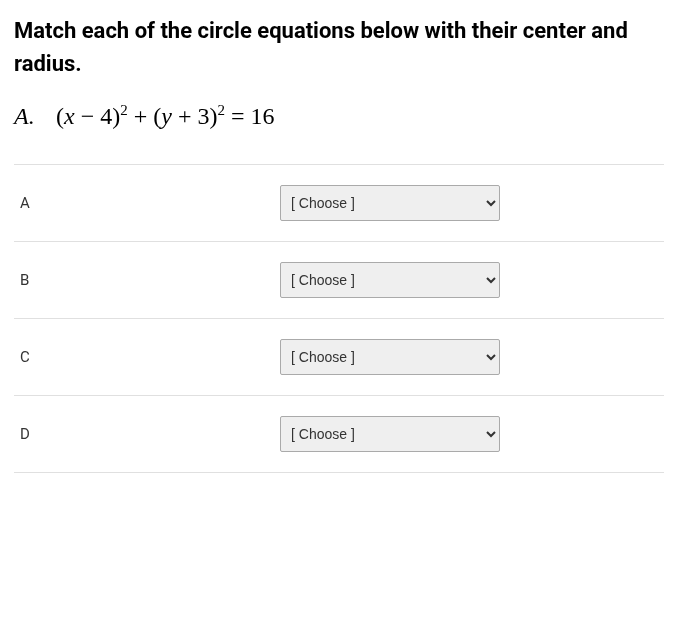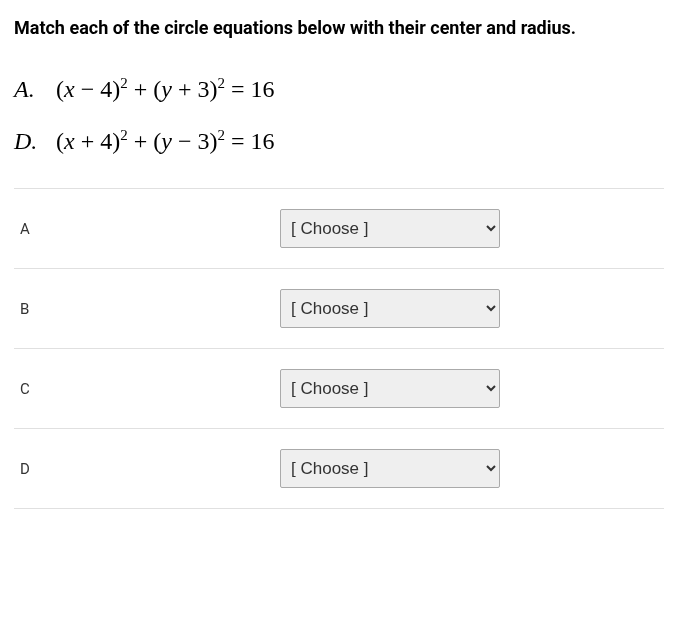--- a/index.html
+++ b/index.html
@@ -8,24 +8,24 @@
       box-sizing: border-box;
     }
     body {
       font-family: -apple-system, BlinkMacSystemFont, "Segoe UI", Roboto, Helvetica, Arial, sans-serif;
       background: #fff;
       padding: 14px;
       width: 681px;
       color: #000;
     }
     .question-title {
-      font-size: 18px;
+      font-size: 22px;
       font-weight: 700;
       line-height: 1.5;
-      margin-bottom: 32px;
+      margin-bottom: 20px;
       color: #000;
     }
     .equations {
       margin-bottom: 30px;
     }
     .equation {
       font-family: "Times New Roman", Times, serif;
       font-size: 24px;
       font-style: italic;
       margin-bottom: 18px;
@@ -67,45 +67,41 @@
       font-size: 15px;
       color: #333;
       width: 260px;
     }
     .match-select {
       width: 220px;
     }
     select {
       width: 100%;
       padding: 8px 6px;
-      font-size: 17px;
+      font-size: 14px;
       background: #efefef;
       border: 1px solid #aaa;
       border-radius: 2px;
       color: #333;
     }
   </style>
 </head>
 <body>
 
 <div class="question-title">Match each of the circle equations below with their center and radius.</div>
 
 <div class="equations">
 
   <div class="equation">
     <span class="label">A.</span>
     <span class="paren">(</span><span>x</span><span class="op">−</span><span class="num">4</span><span class="paren">)</span><sup class="num">2</sup><span class="op">+</span><span class="paren">(</span><span>y</span><span class="op">+</span><span class="num">3</span><span class="paren">)</span><sup class="num">2</sup><span class="op">=</span><span class="num">16</span>
   </div>
 
 
 
-  <div class="equation">
-    <span class="label">D.</span>
-    <span class="paren">(</span><span>x</span><span class="op">+</span><span class="num">4</span><span class="paren">)</span><sup class="num">2</sup><span class="op">+</span><span class="paren">(</span><span>y</span><span class="op">−</span><span class="num">3</span><span class="paren">)</span><sup class="num">2</sup><span class="op">=</span><span class="num">16</span>
-  </div>
 
 </div>
 
 <div class="match-table">
 
   <div class="match-row">
     <div class="match-label">A</div>
     <div class="match-select">
       <select>
         <option>[ Choose ]</option>

